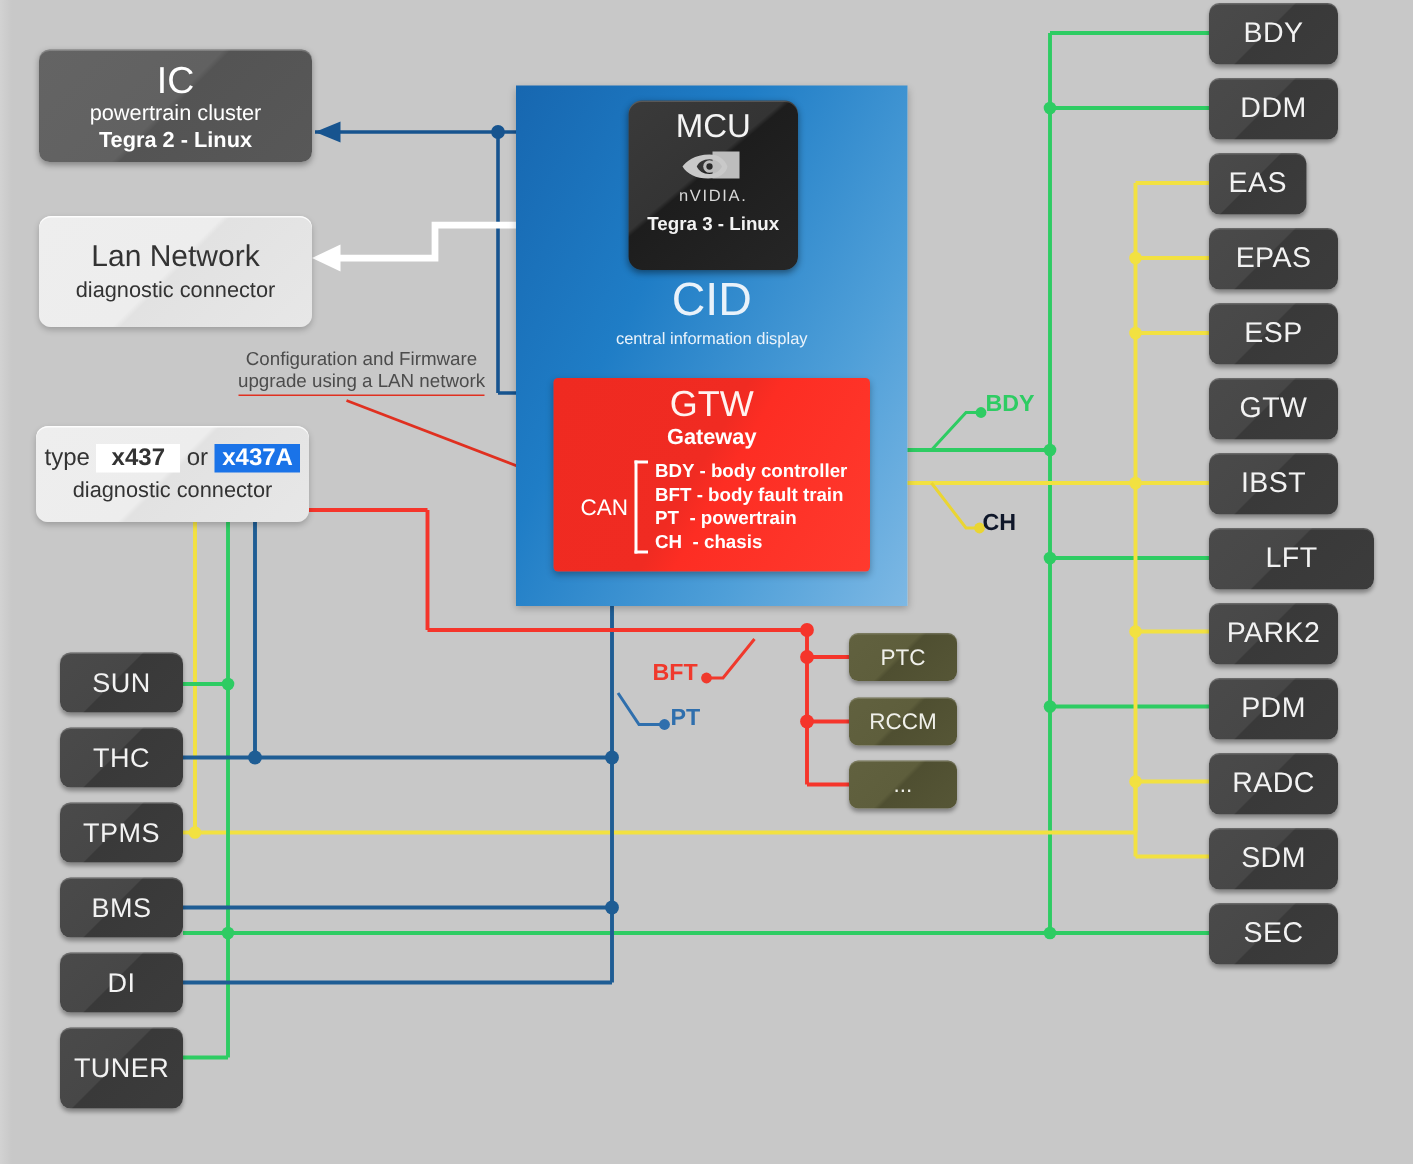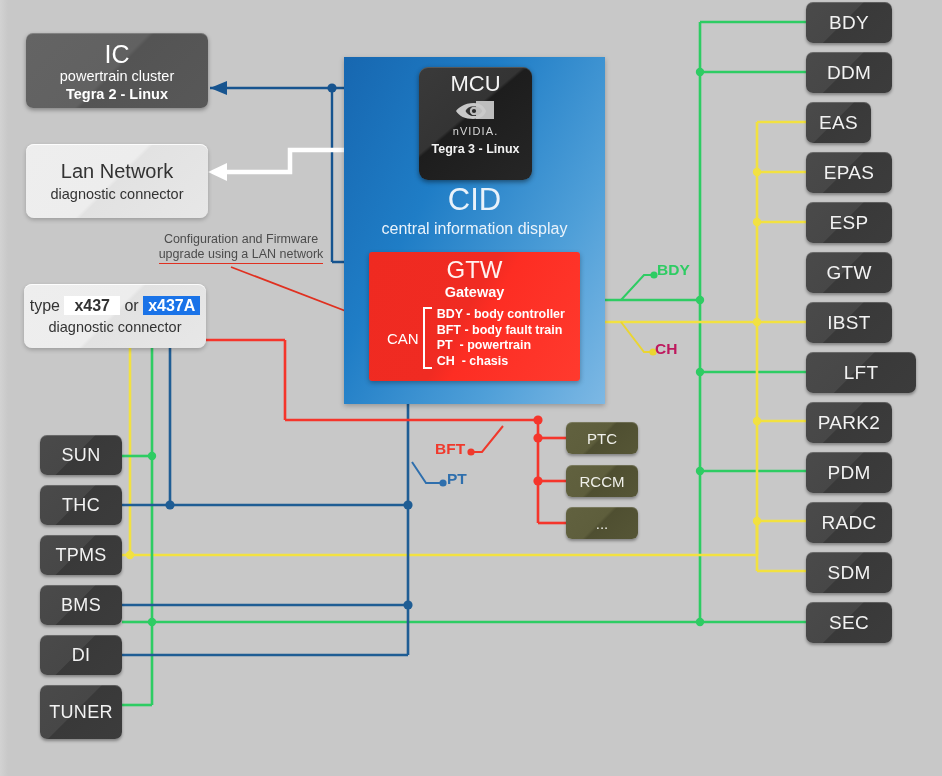--- a/index.html
+++ b/index.html
@@ -77,35 +77,35 @@
     position:absolute;left:344px;top:57px;width:261px;height:347px;
     background:linear-gradient(118deg,#1767b0 0%,#1f7dc6 35%,#4f9fd8 72%,#7db8e4 100%);
     box-shadow:0 2px 5px rgba(0,0,0,.25);
   }
   #cid .cid-title{
     position:absolute;left:0;right:0;top:126px;text-align:center;
     color:#e9f2fa;font-size:31px;line-height:34px;
   }
   #cid .cid-sub{
     position:absolute;left:0;right:0;top:163px;text-align:center;
-    color:#eaf3fb;font-size:16px;
+    color:#eaf3fb;font-size:11px;
   }
 
   
   #mcu{
     position:absolute;left:419px;top:67px;width:113px;height:113px;
     background:linear-gradient(140deg,#3a3a3a 0%,#343434 42%,#1d1d1d 44%,#262626 100%);
     border-radius:9px;
     box-shadow:0 2px 5px rgba(0,0,0,.45), inset 0 1px 0 rgba(255,255,255,.16);
     color:#ffffff;
     display:flex;flex-direction:column;align-items:center;
     padding-top:4px;box-sizing:border-box;
   }
   #mcu .mcu-t{font-size:22px;line-height:26px;color:#f4f4f4;}
-  #mcu .nv{display:flex;flex-direction:column;align-items:center;margin-top:3px;}
+  #mcu .nv{display:flex;flex-direction:column;margin-top:3px;}
   #mcu .nv-word{font-size:11px;letter-spacing:1.1px;color:#d8d8d8;margin-top:1px;}
   #mcu .mcu-b{font-size:12.5px;font-weight:bold;margin-top:5px;color:#f2f2f2;}
 
   
   #gtw{
     position:absolute;left:369px;top:252px;width:211px;height:129px;
     background:linear-gradient(120deg,#ef2a21 0%,#f02b22 46%,#fd2d23 54%,#ff3a2e 100%);
     border-radius:3px;
     box-shadow:0 2px 5px rgba(0,0,0,.3);
     color:#ffffff;
@@ -123,21 +123,21 @@
   
   #annot{
     position:absolute;left:152px;top:232px;width:178px;
     color:#4c4c4c;font-size:12.5px;line-height:15px;text-align:center;
   }
   #annot .ul{border-bottom:1.5px solid #e03020;padding-bottom:1px;display:inline-block;}
 
   
   .buslabel{position:absolute;font-size:15.5px;font-weight:bold;user-select:none;}
   #lbl-bdy{left:657px;top:261px;color:#2ecc63;}
-  #lbl-ch{left:655px;top:340px;color:#be185d;}
+  #lbl-ch{left:655px;top:340px;color:#0f172a;}
   #lbl-bft{left:435px;top:440px;color:#f0392c;}
   #lbl-pt{left:447px;top:470px;color:#2f6fad;}
 
   
   .olive{
     position:absolute;width:72px;height:32px;
     background:linear-gradient(135deg,#61613f 0%,#5e5e3c 46%,#4f4f31 50%,#565636 100%);
     border-radius:6px;
     box-shadow:0 2px 3px rgba(0,0,0,.35), inset 0 1px 0 rgba(255,255,255,.16);
     color:#f0f0ea;font-size:15px;

